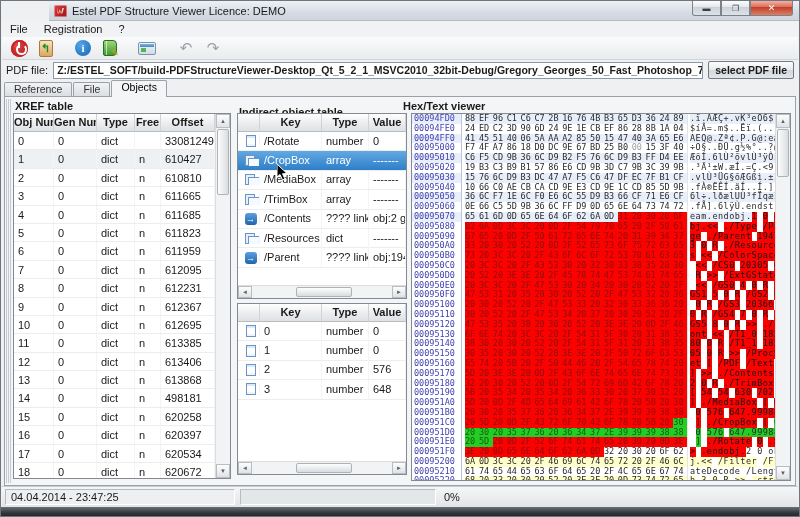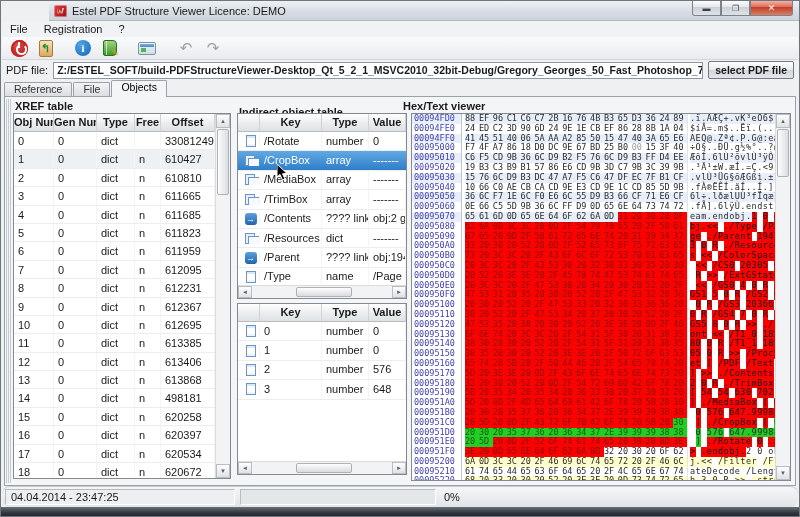--- a/index.html
+++ b/index.html
@@ -127,21 +127,21 @@
   .bg-r { background:#fb0100; }
   .bg-g { background:#23cd23; }
   .bg-y { background:#ffffc9; }
   .hb.bg-r { color:#8c0f0c; }
   .hc.bg-r { color:#151515; }
   .hb.bg-g { color:#145c14; }
   .hb.zero { color:#9aa0a6; }
 
   
   .statusbar { position:absolute; left:1px; right:1px; bottom:9px; height:21px; background:linear-gradient(#f5f6f7,#e1e4e8);
-    border-top:1px solid #c8ccd0; display:flex; align-items:center;border-radius:8px; }
+    border-top:1px solid #c8ccd0; display:flex; align-items:center; }
   .status-cell { height:16px; border:1px solid #b7bbc0; border-right-color:#fff; border-bottom-color:#fff; background:#edeff1;
     display:flex; align-items:center; }
   .status-date { width:230px; margin-left:3px; padding-left:5px; }
   .progress-groove { width:196px; margin-left:5px; background:#e4e7ea; }
   .status-pct { margin-left:8px; }
   .bottomframe { position:absolute; left:0; right:0; bottom:0; height:9px; background:linear-gradient(#6a7077,#343a40 60%,#23282d); }
 
   .cursor-svg { position:absolute; left:276px; top:163px; z-index:9; }
 </style>
 </head>
@@ -415,28 +415,20 @@
             <div class="td">-------</div>
           </div>
           <div class="trow ind-grid ind-row">
             <div class="td cell-icon">
               <span class="icon-link">→</span>
             </div>
             <div class="td">/Parent</div>
             <div class="td">???? link</div>
             <div class="td">obj:19473 gen:0</div>
           </div>
-          <div class="trow ind-grid ind-row">
-            <div class="td cell-icon">
-              <span class="icon-page"></span>
-            </div>
-            <div class="td">/Type</div>
-            <div class="td">name</div>
-            <div class="td">/Page</div>
-          </div>
         </div>
       <div class="hscroll">
         <div class="sbtn lft">◄</div>
         <div class="thumb hthumb" style="left:58px; width:56px;"></div>
         <div class="sbtn rgt">►</div>
       </div>
     </div>
 
     <div class="panel arr-panel">
       <div id="arr-head" class="thead ind-grid">

